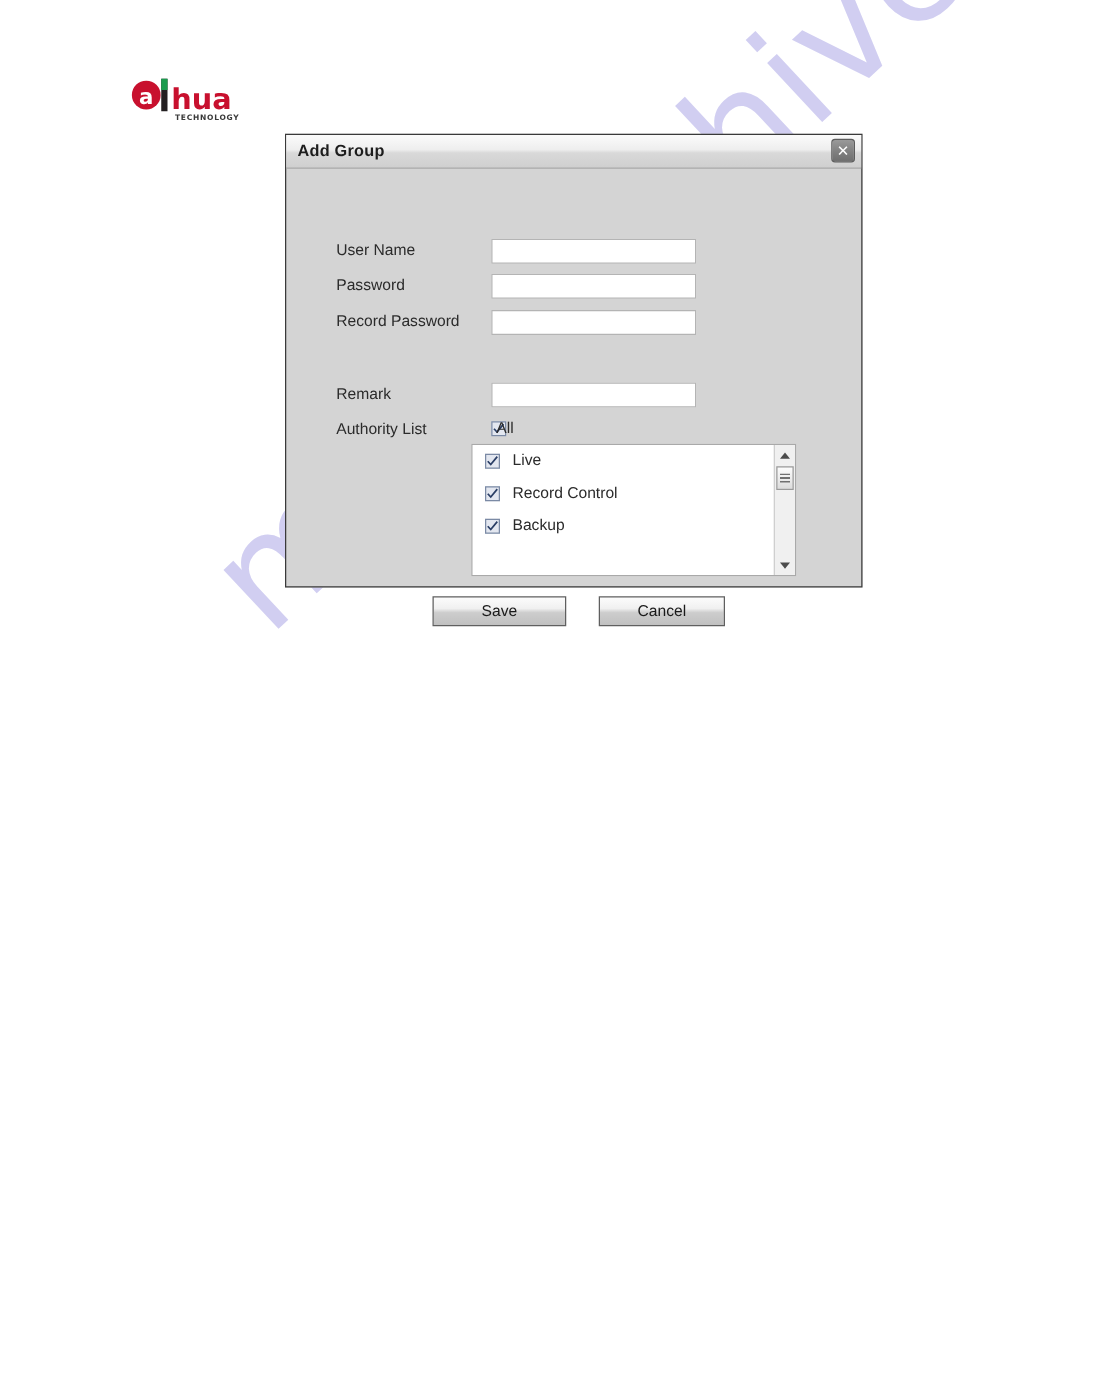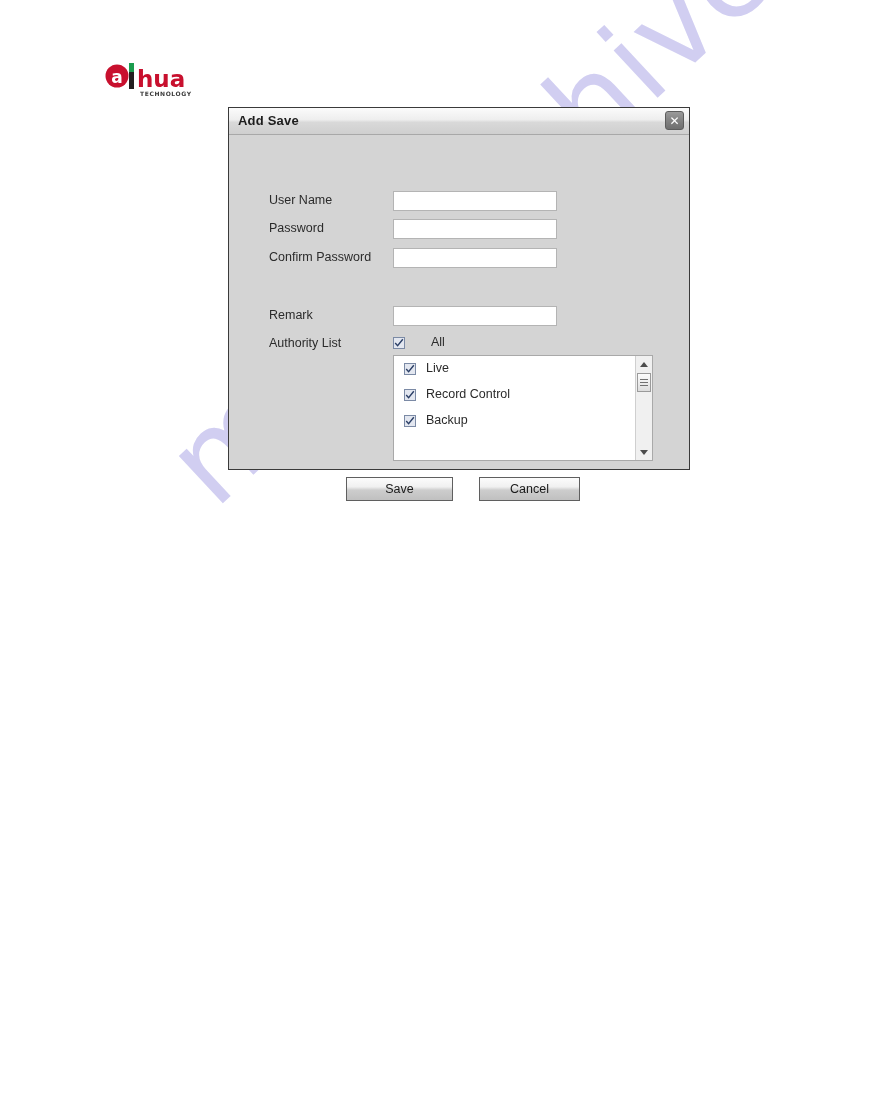--- a/index.html
+++ b/index.html
@@ -198,30 +198,30 @@
     left: 0;
     top: 0;
   }
 
   .all-row {
     position: absolute;
   }
   .all-row .cbx { position: absolute; left: 0; top: 3px; }
   .all-row .cbx-label {
     position: absolute;
-    left: 38px;
+    left: 4px;
     top: 1px;
     font-size: 12.5px;
     color: #2b2b2b;
   }
 
   
   #authority-list {
     position: absolute;
-    left: 164px;
+    left: 148px;
     top: 0;
     width: 260px;
     height: 106px;
     background: #ffffff;
     border: 1px solid #a9a9a9;
     box-sizing: border-box;
   }
   .auth-item {
     position: relative;
     height: 26px;
@@ -335,40 +335,40 @@
 
     <text x="33" y="27" font-family="DejaVu Sans, sans-serif" font-size="23" font-weight="bold" fill="#c8102e">hua</text>
 
     <text x="36" y="36" font-family="DejaVu Sans, sans-serif" font-size="6" font-weight="bold" letter-spacing="0.6" fill="#3a3a3a">TECHNOLOGY</text>
   </svg>
 </div>
 
 <div id="dialog">
 
   <div id="titlebar">
-    <span class="title-text">Add Save</span>
+    <span class="title-text">Add Group</span>
     <div id="close-btn">
       <span class="x-glyph">✕</span>
     </div>
   </div>
 
   <div id="dialog-body">
 
     <div class="form-row" style="top:42px;">
       <span class="form-label">User Name</span>
       <input class="form-input" type="text" value="" style="">
     </div>
 
     <div class="form-row" style="top:70px;">
       <span class="form-label">Password</span>
       <input class="form-input" type="text" value="" style="">
     </div>
 
     <div class="form-row" style="top:99px;">
-      <span class="form-label">Confirm Password</span>
+      <span class="form-label">Record Password</span>
       <input class="form-input" type="text" value="" style="">
     </div>
 
 
     <div class="form-row" style="top:157px;">
       <span class="form-label">Remark</span>
       <input class="form-input" type="text" value="" style="">
     </div>
 
     <div class="form-row" style="top:185px;">

